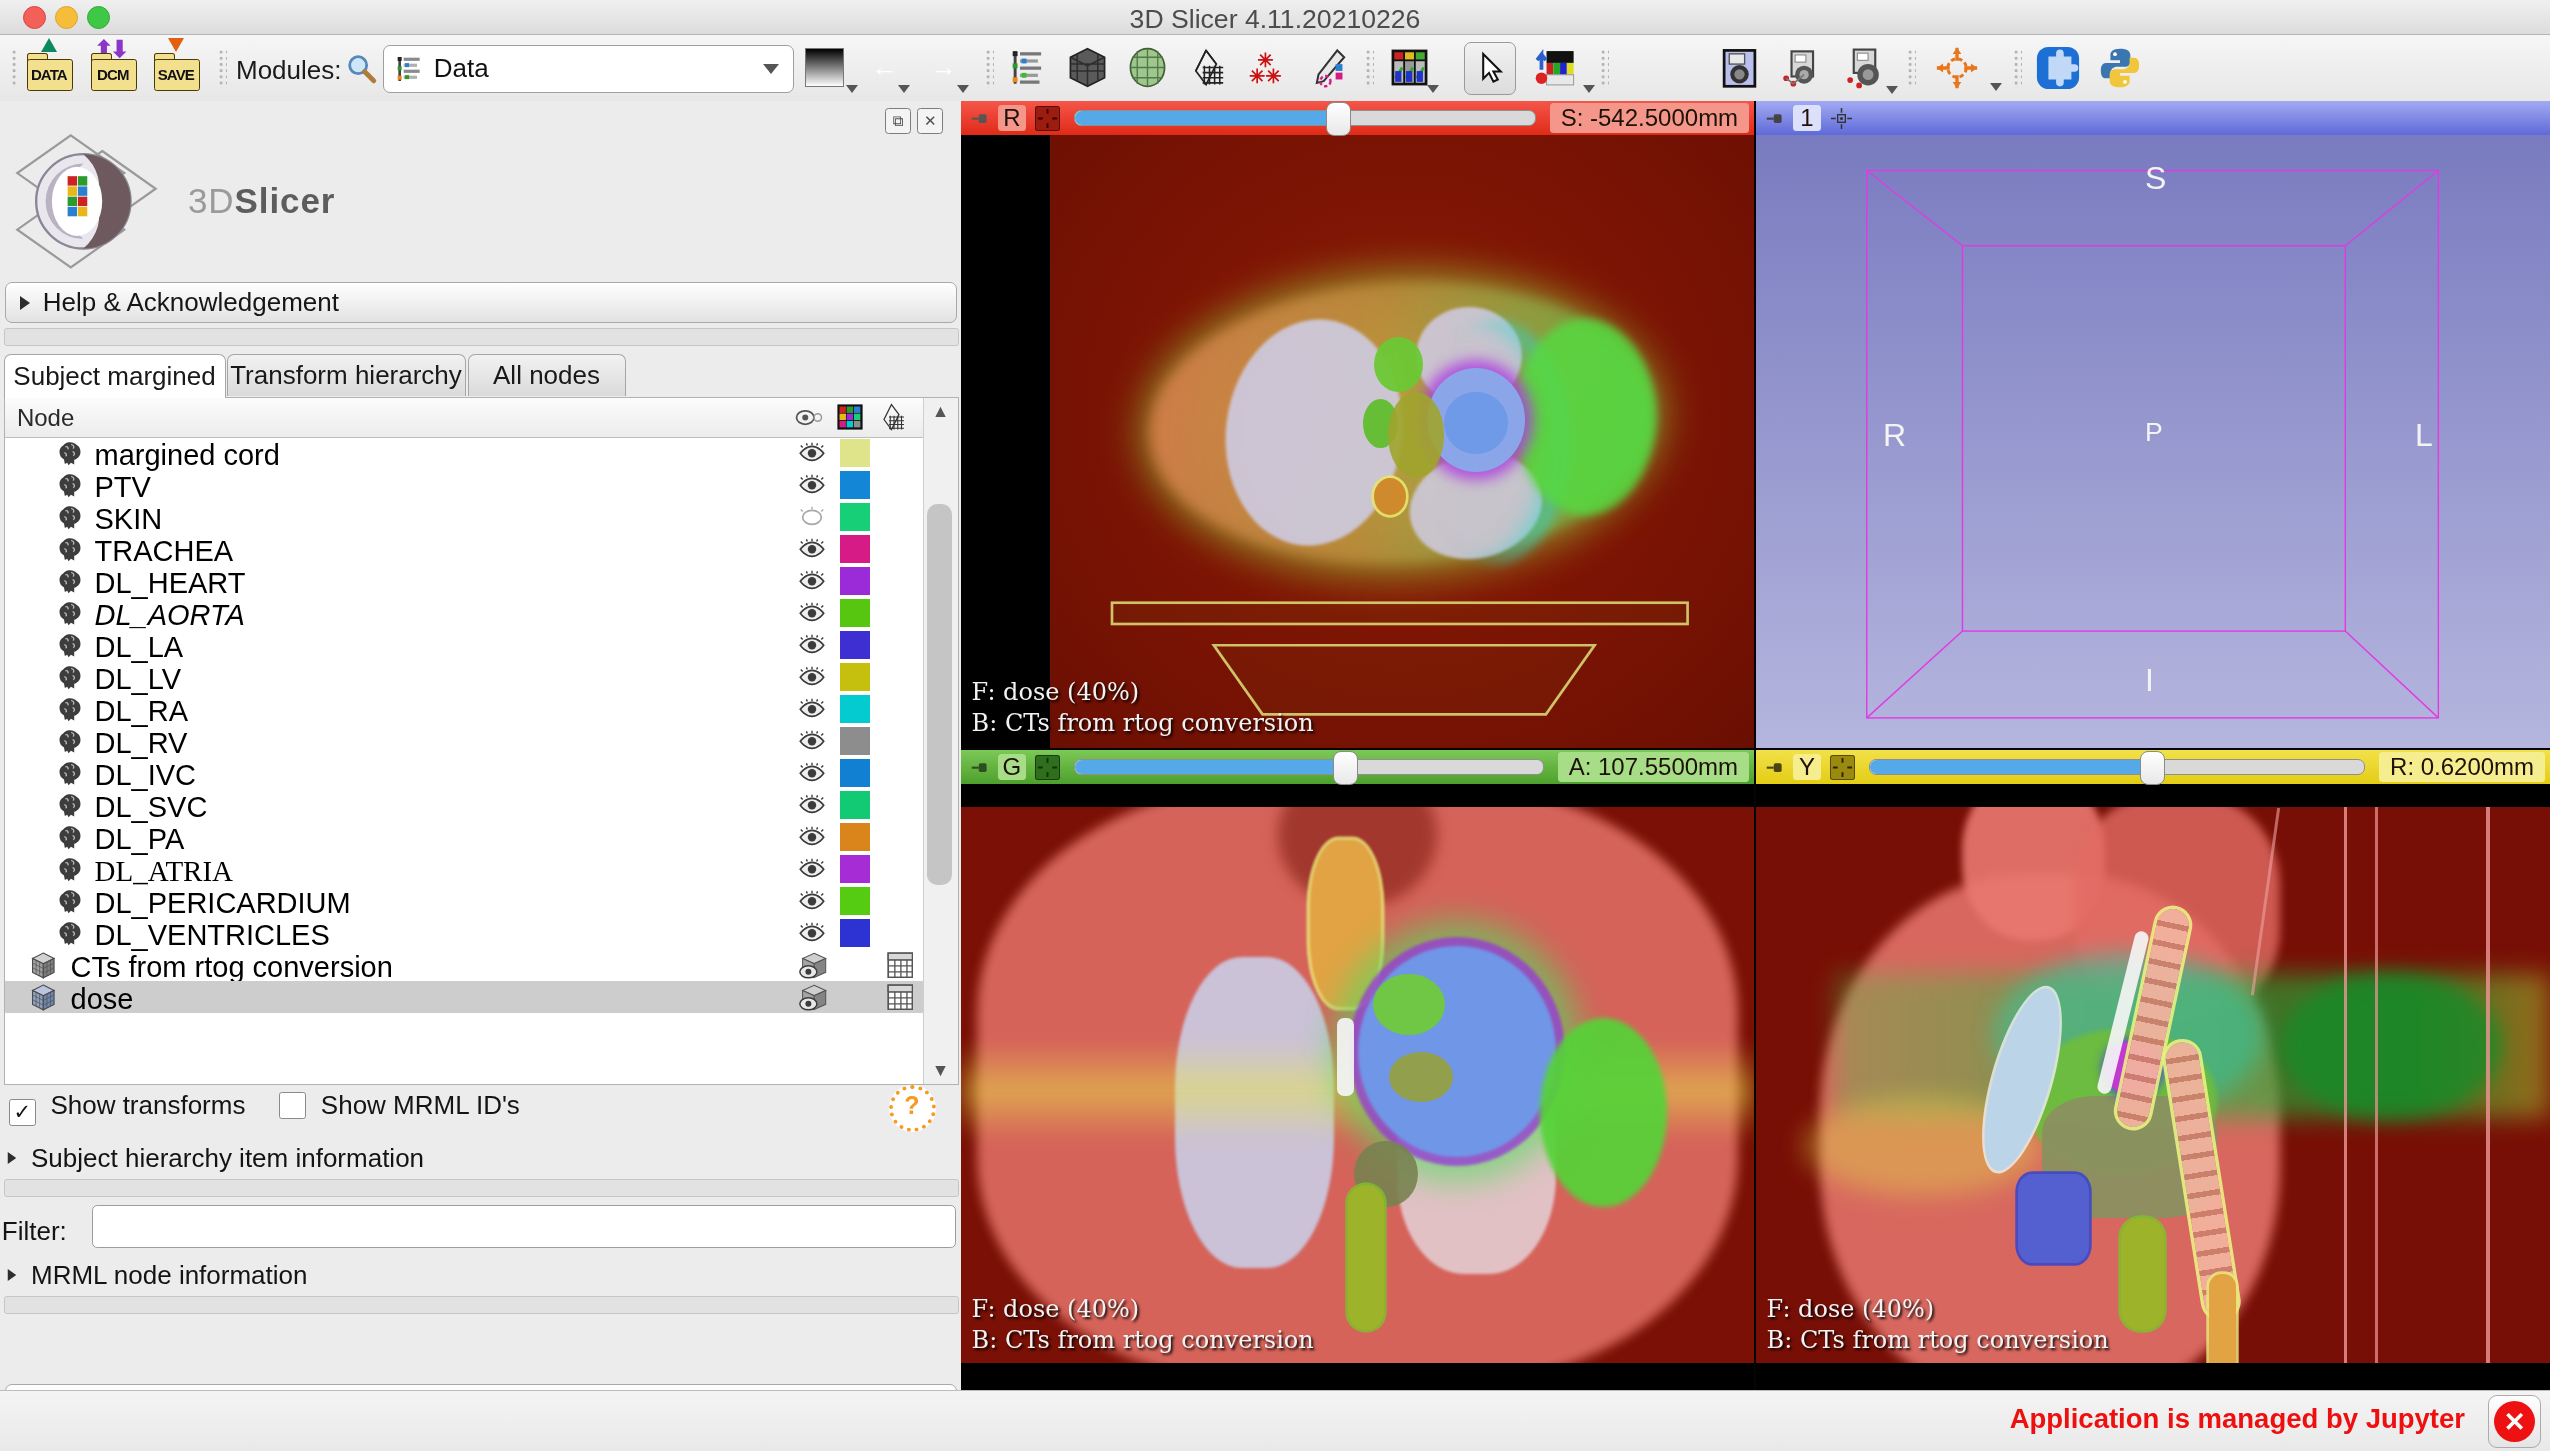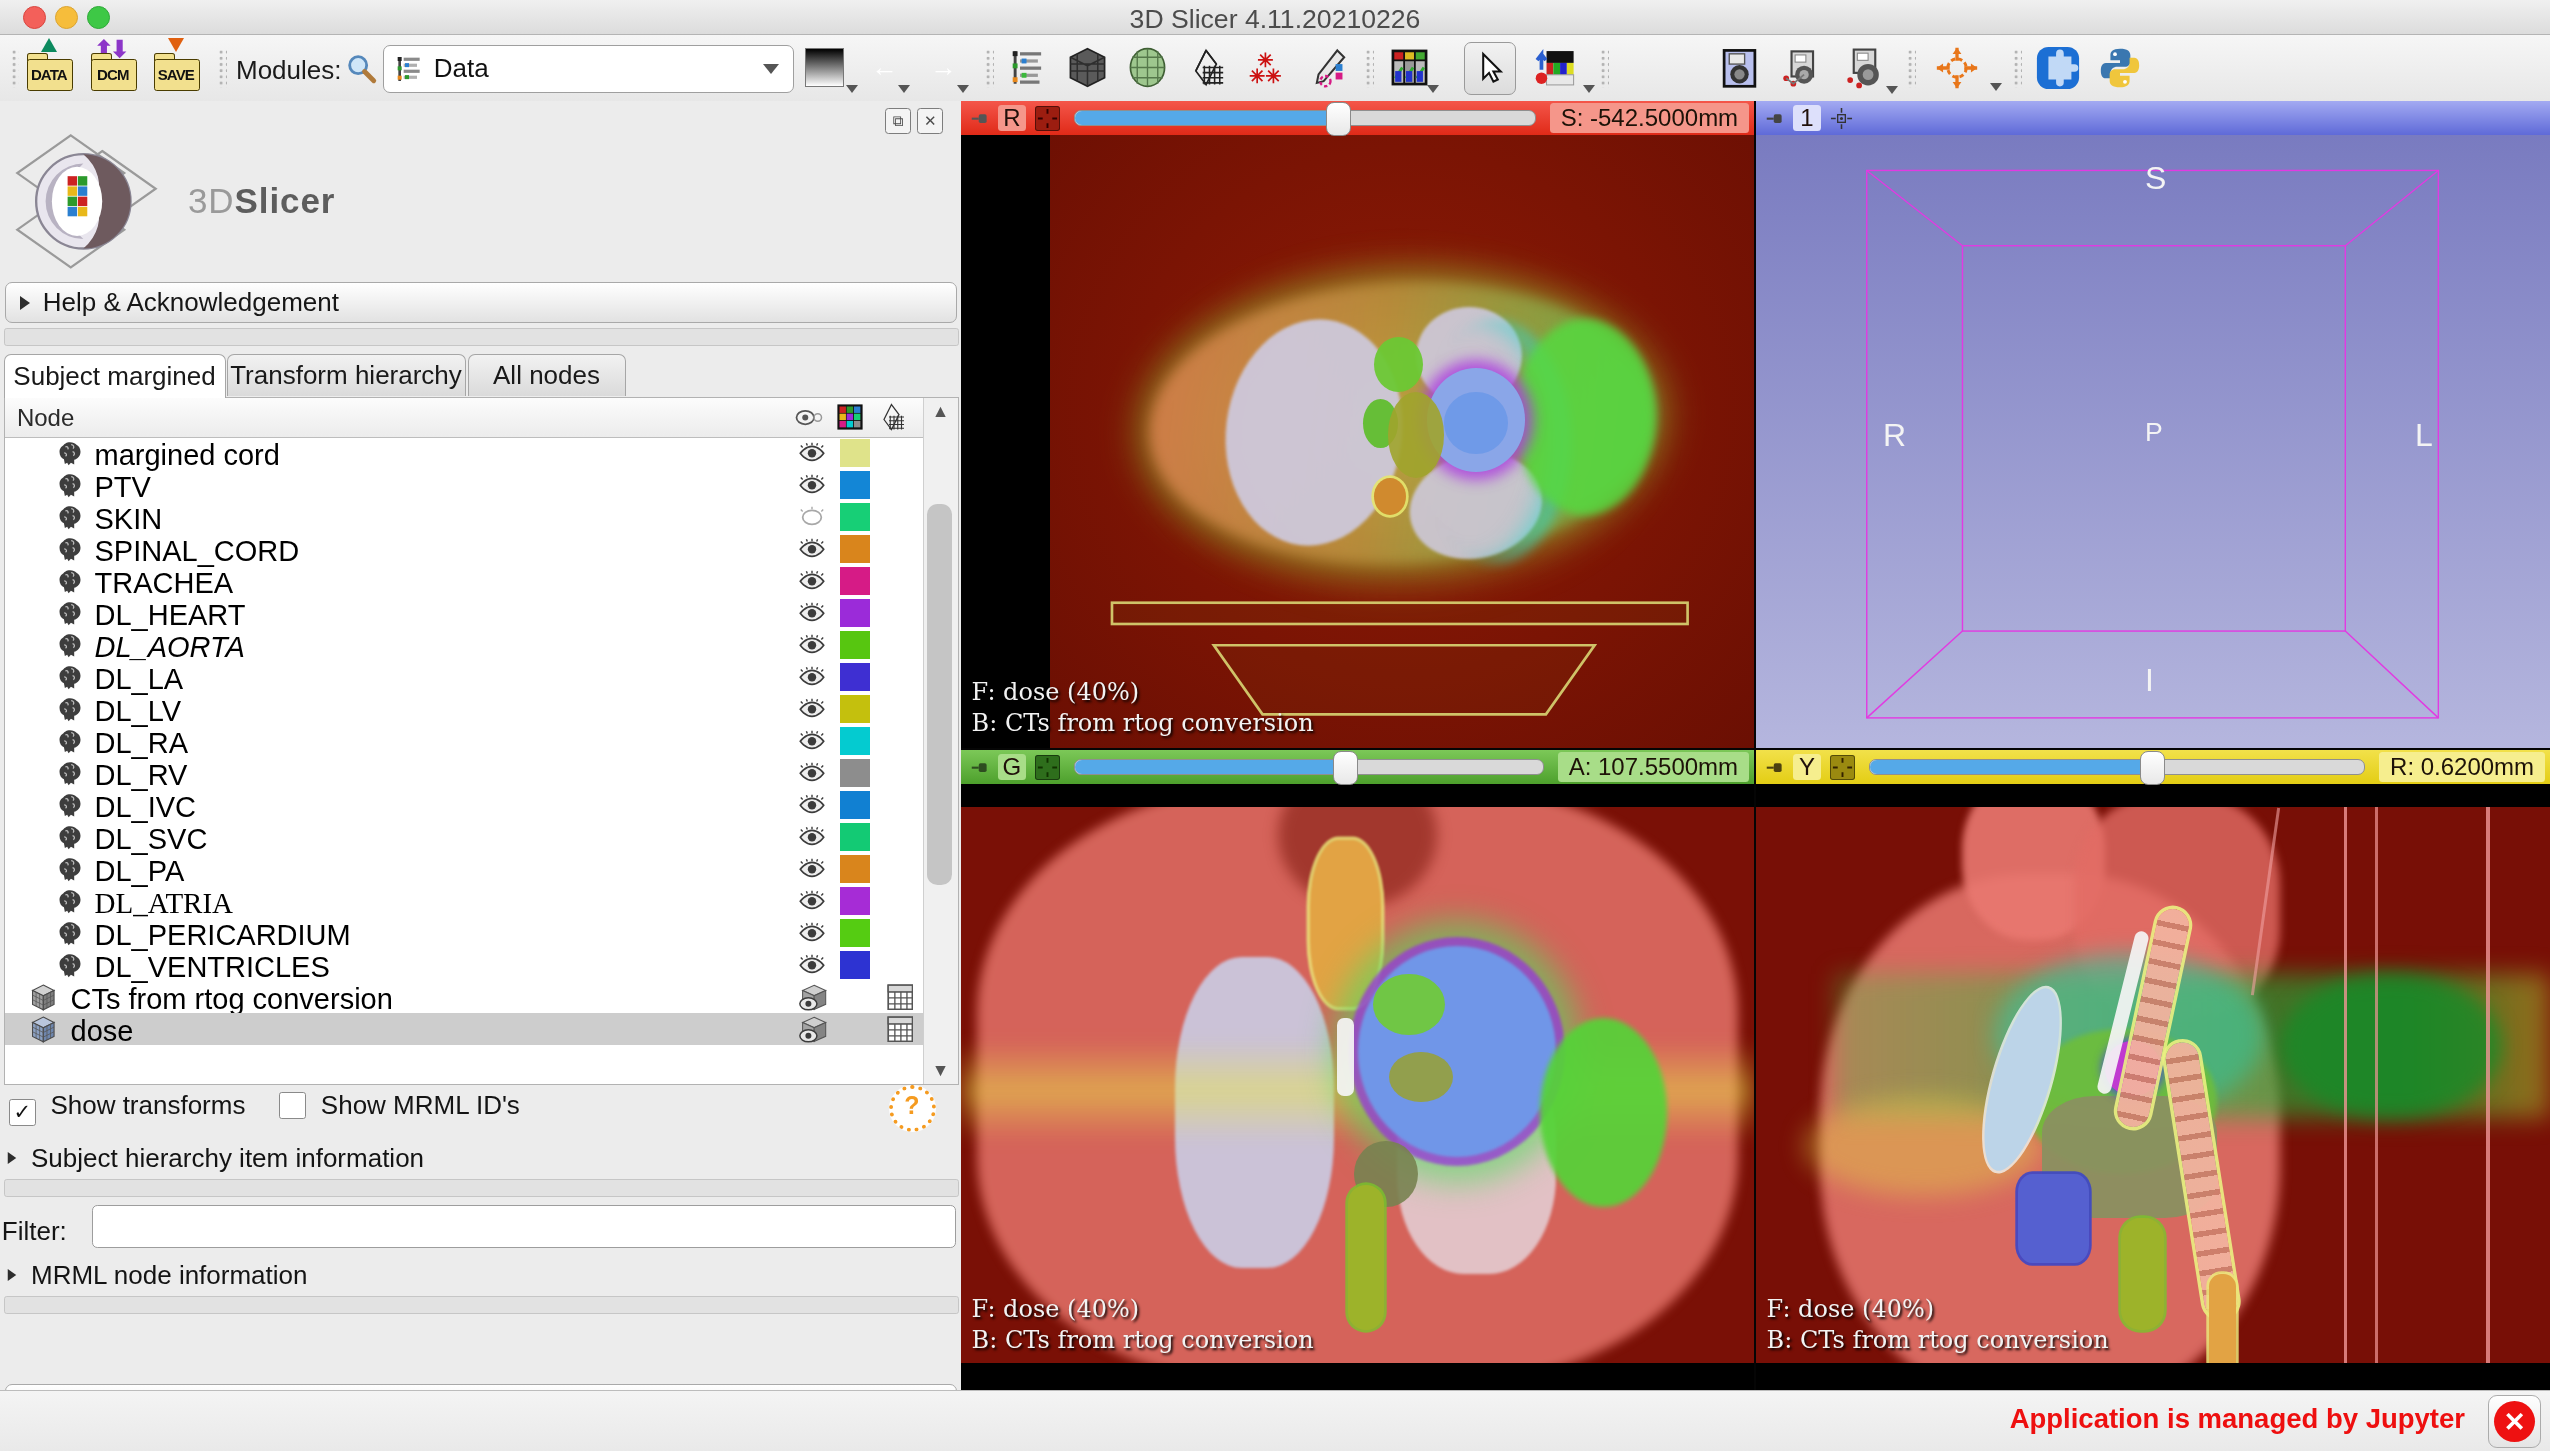--- a/index.html
+++ b/index.html
@@ -471,37 +471,20 @@
             </span>
             <span class="tswatch" style="background: rgb(23, 207, 118);"></span>
           </div>
           <div class="trow">
             <span class="ticon" style="left: 51px;">
               <svg width="28" height="28" viewBox="0 0 24 24">
                 <path d="M12 2 C8.6 2 7.8 3.4 6.4 4.4 5 5.4 3 6.8 3 10 c0 3.6 1.8 5.6 3.8 6.6 L7.6 20.6 9.6 19.4 10.8 21.6 12.8 19.6 15.6 21 15.6 17 c2.8-1 5.4-3.2 5.4-7 0-3-1.4-4.8-3.2-5.8 C16 3 14.8 2 12 2 Z" fill="#3d3d3d"></path>
                 <path d="M8 6 c2 -1 3 1 2 2 m3 -4 c2 0 3 2 1.6 3.4 M7 11 c2 0 2.6 2 1.2 3 m6 -4 c2 .4 2 2.6 .6 3.4" stroke="#bdbdbd" stroke-width="1.1" fill="none"></path>
               </svg>
             </span>
-            <span class="tlabel" style="left: 90px;">SPINAL_CORD</span>
-            <span class="teye">
-              <svg width="28" height="26.6" viewBox="0 0 24 18">
-                <path d="M12 3 C6 3 2 9 2 9 s4 6 10 6 10-6 10-6-4-6-10-6z" fill="#eee" stroke="#3c3c3c" stroke-width="1.5"></path>
-                <circle cx="12" cy="9" r="3.6" fill="#3c3c3c"></circle>
-                <path d="M4 4 l-1.6 -1.6 M20 4 l1.6 -1.6 M8 2.4 l-.8 -2 M16 2.4 l.8 -2 M12 2 v-2" stroke="#3c3c3c" stroke-width="1.2"></path>
-              </svg>
-            </span>
-            <span class="tswatch" style="background: rgb(217, 133, 28);"></span>
-          </div>
-          <div class="trow">
-            <span class="ticon" style="left: 51px;">
-              <svg width="28" height="28" viewBox="0 0 24 24">
-                <path d="M12 2 C8.6 2 7.8 3.4 6.4 4.4 5 5.4 3 6.8 3 10 c0 3.6 1.8 5.6 3.8 6.6 L7.6 20.6 9.6 19.4 10.8 21.6 12.8 19.6 15.6 21 15.6 17 c2.8-1 5.4-3.2 5.4-7 0-3-1.4-4.8-3.2-5.8 C16 3 14.8 2 12 2 Z" fill="#3d3d3d"></path>
-                <path d="M8 6 c2 -1 3 1 2 2 m3 -4 c2 0 3 2 1.6 3.4 M7 11 c2 0 2.6 2 1.2 3 m6 -4 c2 .4 2 2.6 .6 3.4" stroke="#bdbdbd" stroke-width="1.1" fill="none"></path>
-              </svg>
-            </span>
             <span class="tlabel" style="left: 90px;">TRACHEA</span>
             <span class="teye">
               <svg width="28" height="26.6" viewBox="0 0 24 18">
                 <path d="M12 3 C6 3 2 9 2 9 s4 6 10 6 10-6 10-6-4-6-10-6z" fill="#eee" stroke="#3c3c3c" stroke-width="1.5"></path>
                 <circle cx="12" cy="9" r="3.6" fill="#3c3c3c"></circle>
                 <path d="M4 4 l-1.6 -1.6 M20 4 l1.6 -1.6 M8 2.4 l-.8 -2 M16 2.4 l.8 -2 M12 2 v-2" stroke="#3c3c3c" stroke-width="1.2"></path>
               </svg>
             </span>
             <span class="tswatch" style="background: rgb(214, 27, 134);"></span>
           </div>

